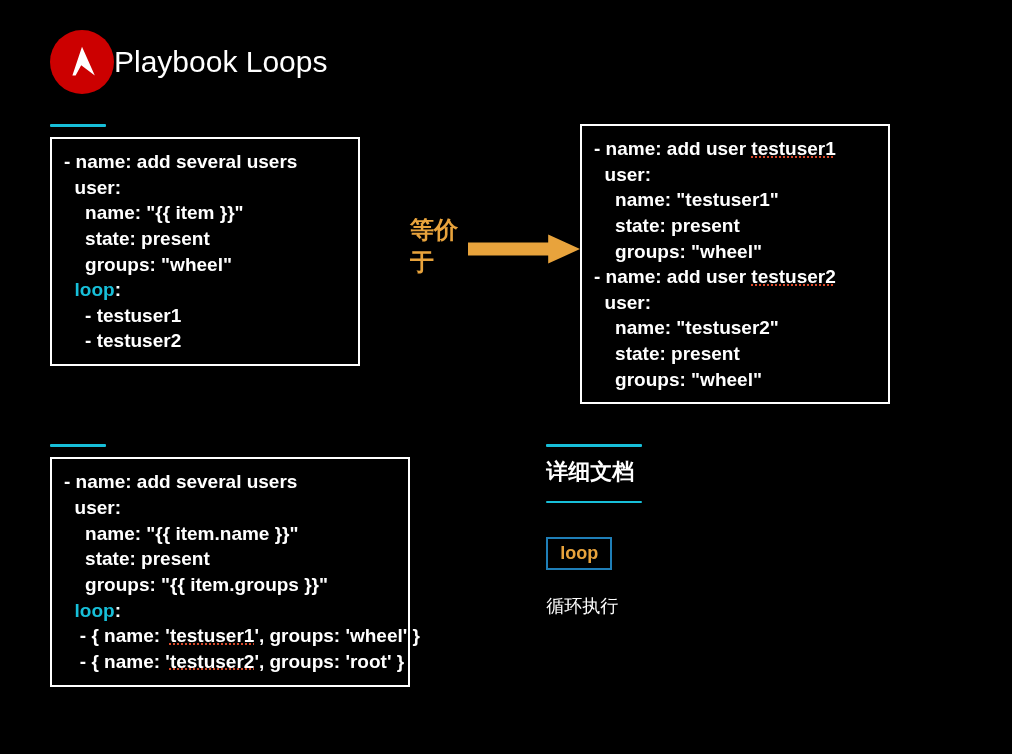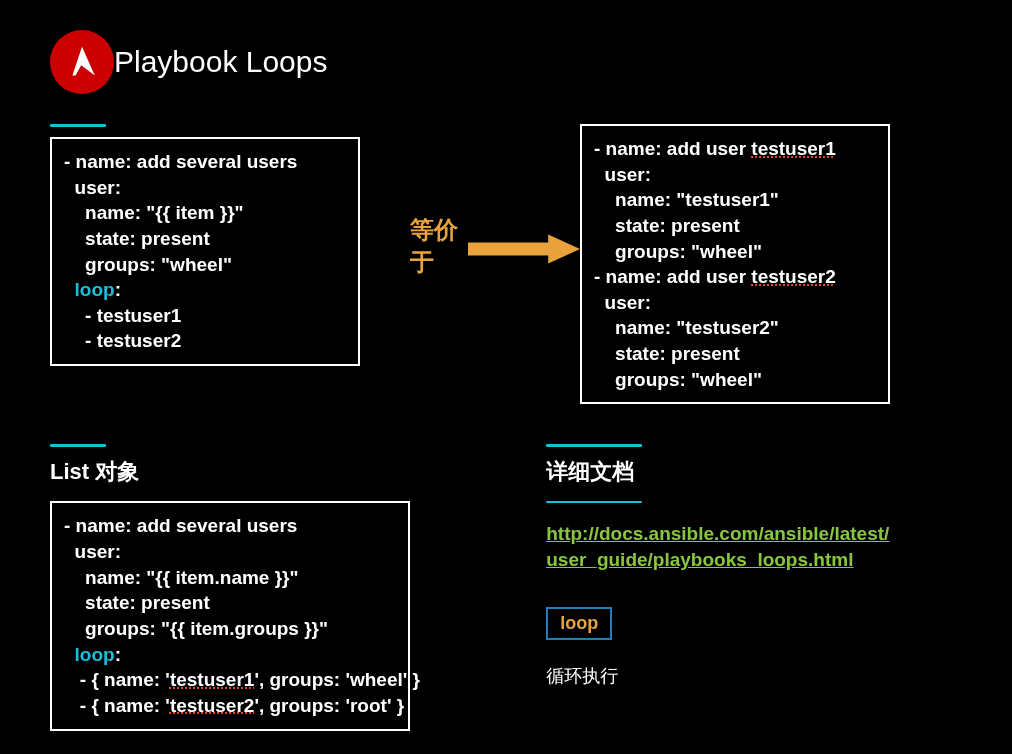--- a/index.html
+++ b/index.html
@@ -170,37 +170,33 @@
 <span>    state: present</span>
 <span>    groups: "wheel"</span></div>
     </div>
 
   </div>
 
   <div class="row-bottom">
 
     <div style="width:380px">
       <div class="underline-top"></div>
-      <div class="section-label">List 对象</div>
       <div class="code-box" style="width:360px"><span>- name: add several users</span>
 <span>  user:</span>
 <span>    name: "{{ item.name }}"</span>
 <span>    state: present</span>
 <span>    groups: "{{ item.groups }}"</span>
 <span class="kw-loop">  loop</span><span>:</span>
 <span>   - { name: '</span><span class="underline-red">testuser1</span><span>', groups: 'wheel' }</span>
 <span>   - { name: '</span><span class="underline-red">testuser2</span><span>', groups: 'root' }</span></div>
     </div>
 
     <div class="col-doc">
       <div class="underline-top" style="width:96px"></div>
       <div class="section-label">详细文档</div>
       <div class="underline-bottom"></div>
-      <div style="margin-top:18px">
-        <a class="doc-link"><span>http://docs.ansible.com/ansible/latest/</span><br><span>user_guide/playbooks_loops.html</span></a>
-      </div>
       <div class="loop-badge">loop</div>
       <div class="loop-desc">循环执行</div>
     </div>
 
   </div>
 
 </div>
 
 </body></html>

